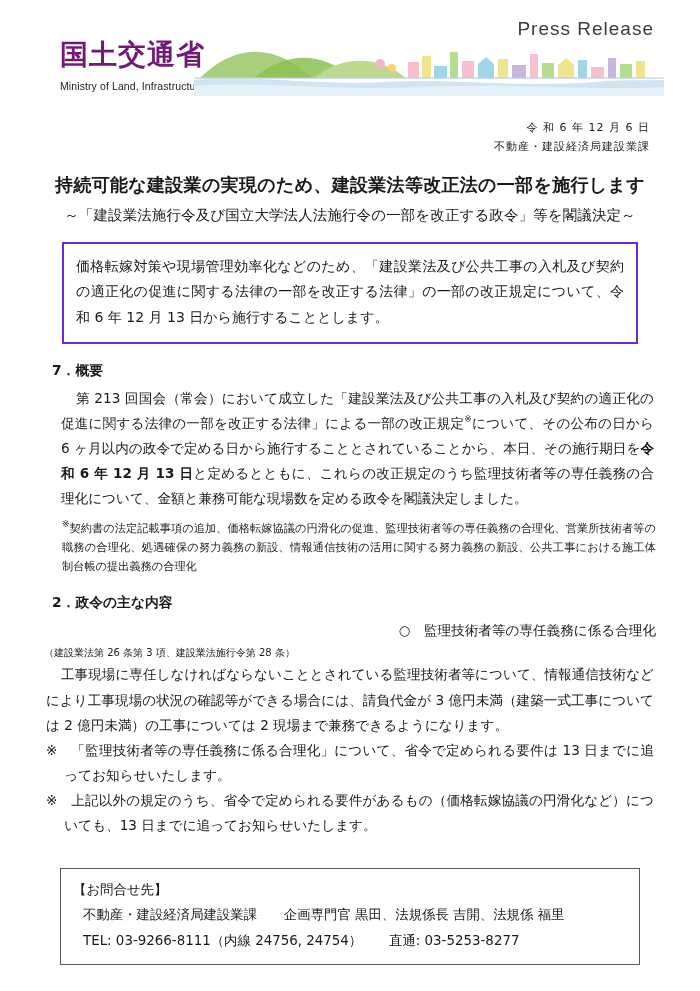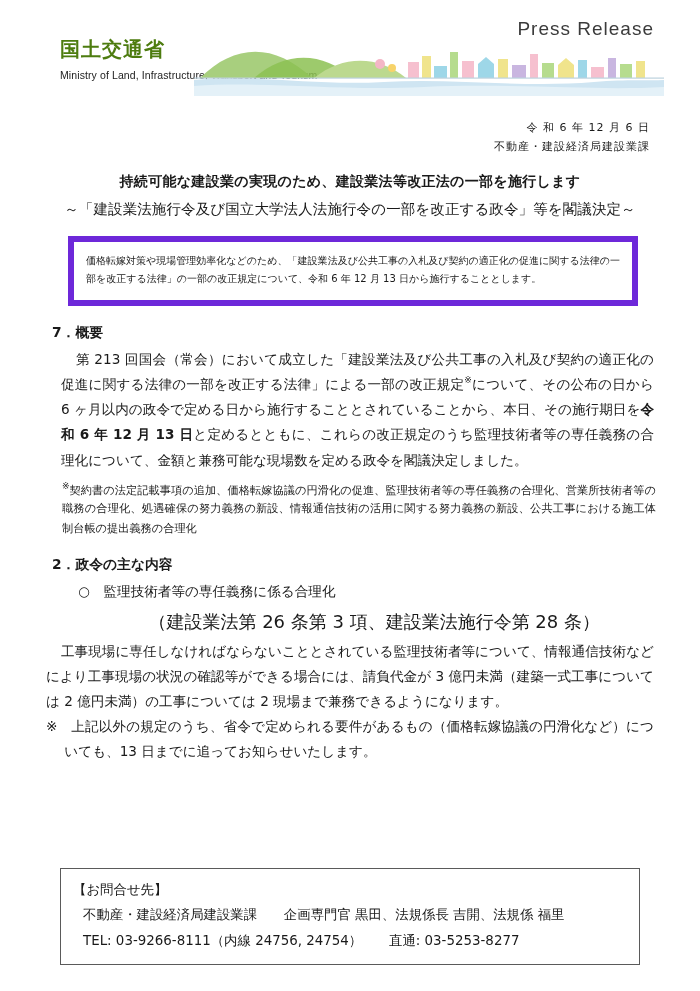--- a/index.html
+++ b/index.html
@@ -39,23 +39,23 @@
     color: #3b3b3b;
   }
   .ministry-block {
     position: absolute;
     left: 16px;
     top: 36px;
   }
   .ministry-jp {
     font-family: "DejaVu Sans", sans-serif;
     font-weight: bold;
-    font-size: 20px;
+    font-size: 28px;
     letter-spacing: 1px;
-    color: #4d7c0f;
+    color: #701a75;
   }
   .ministry-en {
     font-family: "Liberation Sans", sans-serif;
     font-size: 10.5px;
     color: #222;
     margin-top: 6px;
     letter-spacing: 0.1px;
   }
 
   
@@ -77,38 +77,38 @@
     line-height: 1.75;
     letter-spacing: 1px;
   }
 
   
   .main-title {
     margin-top: 16px;
     text-align: center;
     font-family: "DejaVu Sans", sans-serif;
     font-weight: bold;
-    font-size: 14px;
+    font-size: 18px;
     letter-spacing: 0.3px;
   }
   .sub-title {
     margin-top: 9px;
     text-align: center;
     font-family: "DejaVu Sans", sans-serif;
     font-size: 14.5px;
     letter-spacing: 0.1px;
   }
 
   
   .lead-box {
-    margin: 17px 18px 0 24px;
-    border: 6px solid #6d28d9;
+    margin: 17px 18px 0 18px;
+    border: 2px solid #6d28d9;
     padding: 10px 12px 11px 12px;
     font-family: "DejaVu Sans", sans-serif;
-    font-size: 10px;
+    font-size: 14px;
     line-height: 1.85;
     text-align: justify;
   }
 
   
   .body {
     margin-top: 14px;
     font-family: "DejaVu Sans", sans-serif;
     font-size: 13.6px;
     line-height: 1.85;
@@ -127,27 +127,28 @@
     font-size: 11.2px;
     line-height: 1.7;
     margin: 6px 0 0 18px;
     text-align: justify;
   }
   .note-small .sup { font-size: 9px; vertical-align: super; }
   .sup { font-size: 9px; vertical-align: super; }
 
   .sec2 { margin-top: 14px; }
   .bullet-line {
-    margin-left: 34px;
+    margin-left: 8px;
+    text-align: right;
   }
   .law-ref {
     margin: 1px 0 0 0;
-    text-align: right;
+    text-align: left;
     padding-right: 56px;
-    font-size: 18px;
+    font-size: 10px;
   }
   .hang {
     margin: 0 2px;
     text-align: justify;
   }
   .hang-mark {
     margin: 0 2px;
     text-align: justify;
     padding-left: 1.35em;
     text-indent: -1.35em;
@@ -233,20 +234,21 @@
     <p class="para indent1"><span>第 213 回国会（常会）において成立した「建設業法及び公共工事の入札及び契約の適正化の促進に関する法律の一部を改正する法律」による一部の改正規定</span><span class="sup">※</span><span>について、その公布の日から 6 ヶ月以内の政令で定める日から施行することとされていることから、本日、その施行期日を</span><b class="bold">令和 6 年 12 月 13 日</b><span>と定めるとともに、これらの改正規定のうち監理技術者等の専任義務の合理化について、金額と兼務可能な現場数を定める政令を閣議決定しました。</span></p>
 
     <p class="note-small"><span class="sup">※</span><span>契約書の法定記載事項の追加、価格転嫁協議の円滑化の促進、監理技術者等の専任義務の合理化、営業所技術者等の職務の合理化、処遇確保の努力義務の新設、情報通信技術の活用に関する努力義務の新設、公共工事における施工体制台帳の提出義務の合理化</span></p>
 
     <div class="sec2">
       <div class="sec-head">2．政令の主な内容</div>
       <div class="bullet-line">○　監理技術者等の専任義務に係る合理化</div>
       <div class="law-ref">（建設業法第 26 条第 3 項、建設業法施行令第 28 条）</div>
 
       <p class="hang indent1">工事現場に専任しなければならないこととされている監理技術者等について、情報通信技術などにより工事現場の状況の確認等ができる場合には、請負代金が 3 億円未満（建築一式工事については 2 億円未満）の工事については 2 現場まで兼務できるようになります。</p>
+      <p class="hang-mark">※　「監理技術者等の専任義務に係る合理化」について、省令で定められる要件は 13 日までに追ってお知らせいたします。</p>
       <p class="hang-mark">※　上記以外の規定のうち、省令で定められる要件があるもの（価格転嫁協議の円滑化など）についても、13 日までに追ってお知らせいたします。</p>
     </div>
   </div>
 
   <div class="contact-box">
     <div class="contact-title">【お問合せ先】</div>
     <div class="contact-line">不動産・建設経済局建設業課　　企画専門官 黒田、法規係長 吉開、法規係 福里</div>
     <div class="contact-line">TEL: 03-9266-8111（内線 24756, 24754）　　直通: 03-5253-8277</div>
   </div>
 

